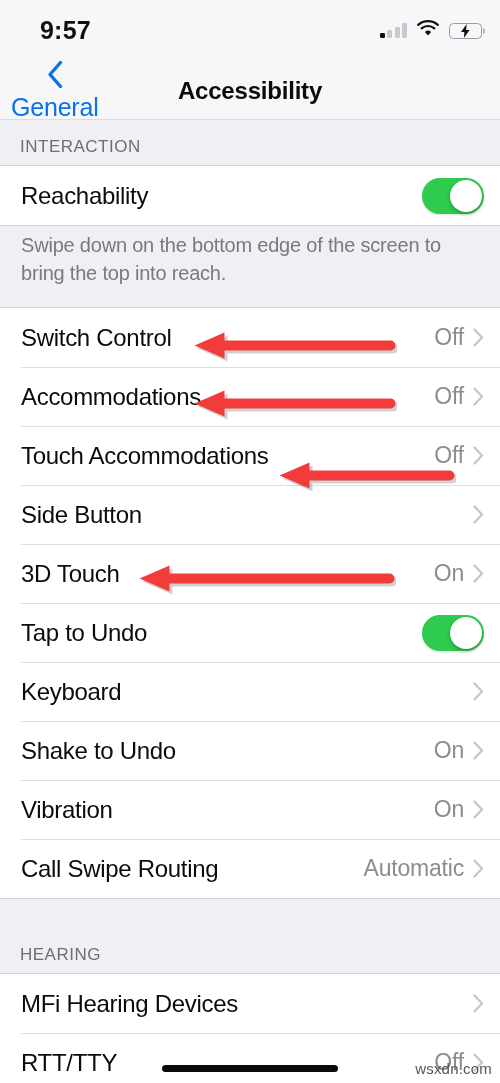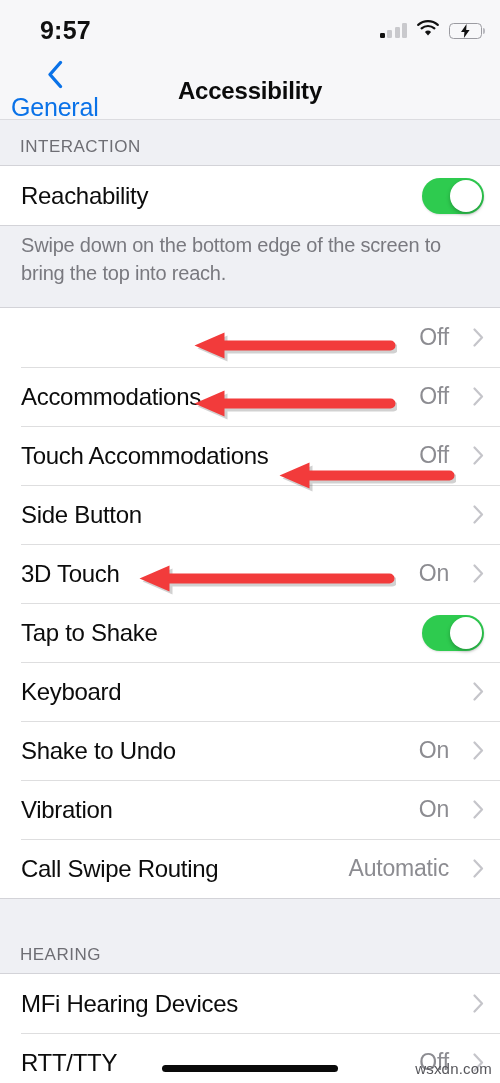--- a/index.html
+++ b/index.html
@@ -167,21 +167,21 @@
   .row-label {
     font-size: 24px;
     color: #0c0c0c;
     letter-spacing: -0.3px;
     white-space: nowrap;
   }
   .row-right {
     margin-left: auto;
     display: flex;
     align-items: center;
-    gap: 24px;
+    gap: 9px;
   }
   .row-value {
     font-size: 23px;
     color: #8c8c91;
     letter-spacing: -0.2px;
   }
   .chev { width: 11px; height: 19px; display:block; }
 
   
   .toggle {
@@ -296,20 +296,21 @@
             </span>
         </span>
       </div>
     </div>
 
     <div class="note">Swipe down on the bottom edge of the screen to bring the top into reach.</div>
 
     <div class="group">
 
       <div class="row">
+        <span class="row-label">Switch Control</span>
         <span class="row-right">
           <span class="row-value">Off</span>
           <span>
             <svg class="chev" viewBox="0 0 11 19">
                 <path d="M1.5 1.5 L9 9.5 L1.5 17.5" stroke="#c5c5ca" stroke-width="2.2" fill="none" stroke-linecap="round" stroke-linejoin="round"></path>
               </svg>
           </span>
         </span>
       </div>
 
@@ -355,21 +356,21 @@
           <span class="row-value">On</span>
           <span>
             <svg class="chev" viewBox="0 0 11 19">
                 <path d="M1.5 1.5 L9 9.5 L1.5 17.5" stroke="#c5c5ca" stroke-width="2.2" fill="none" stroke-linecap="round" stroke-linejoin="round"></path>
               </svg>
           </span>
         </span>
       </div>
 
       <div class="row">
-        <span class="row-label">Tap to Shake</span>
+        <span class="row-label">Tap to Undo</span>
         <span class="row-right">
           <span class="toggle">
               <span class="knob"></span>
             </span>
         </span>
       </div>
 
       <div class="row">
         <span class="row-label">Keyboard</span>
         <span class="row-right">

